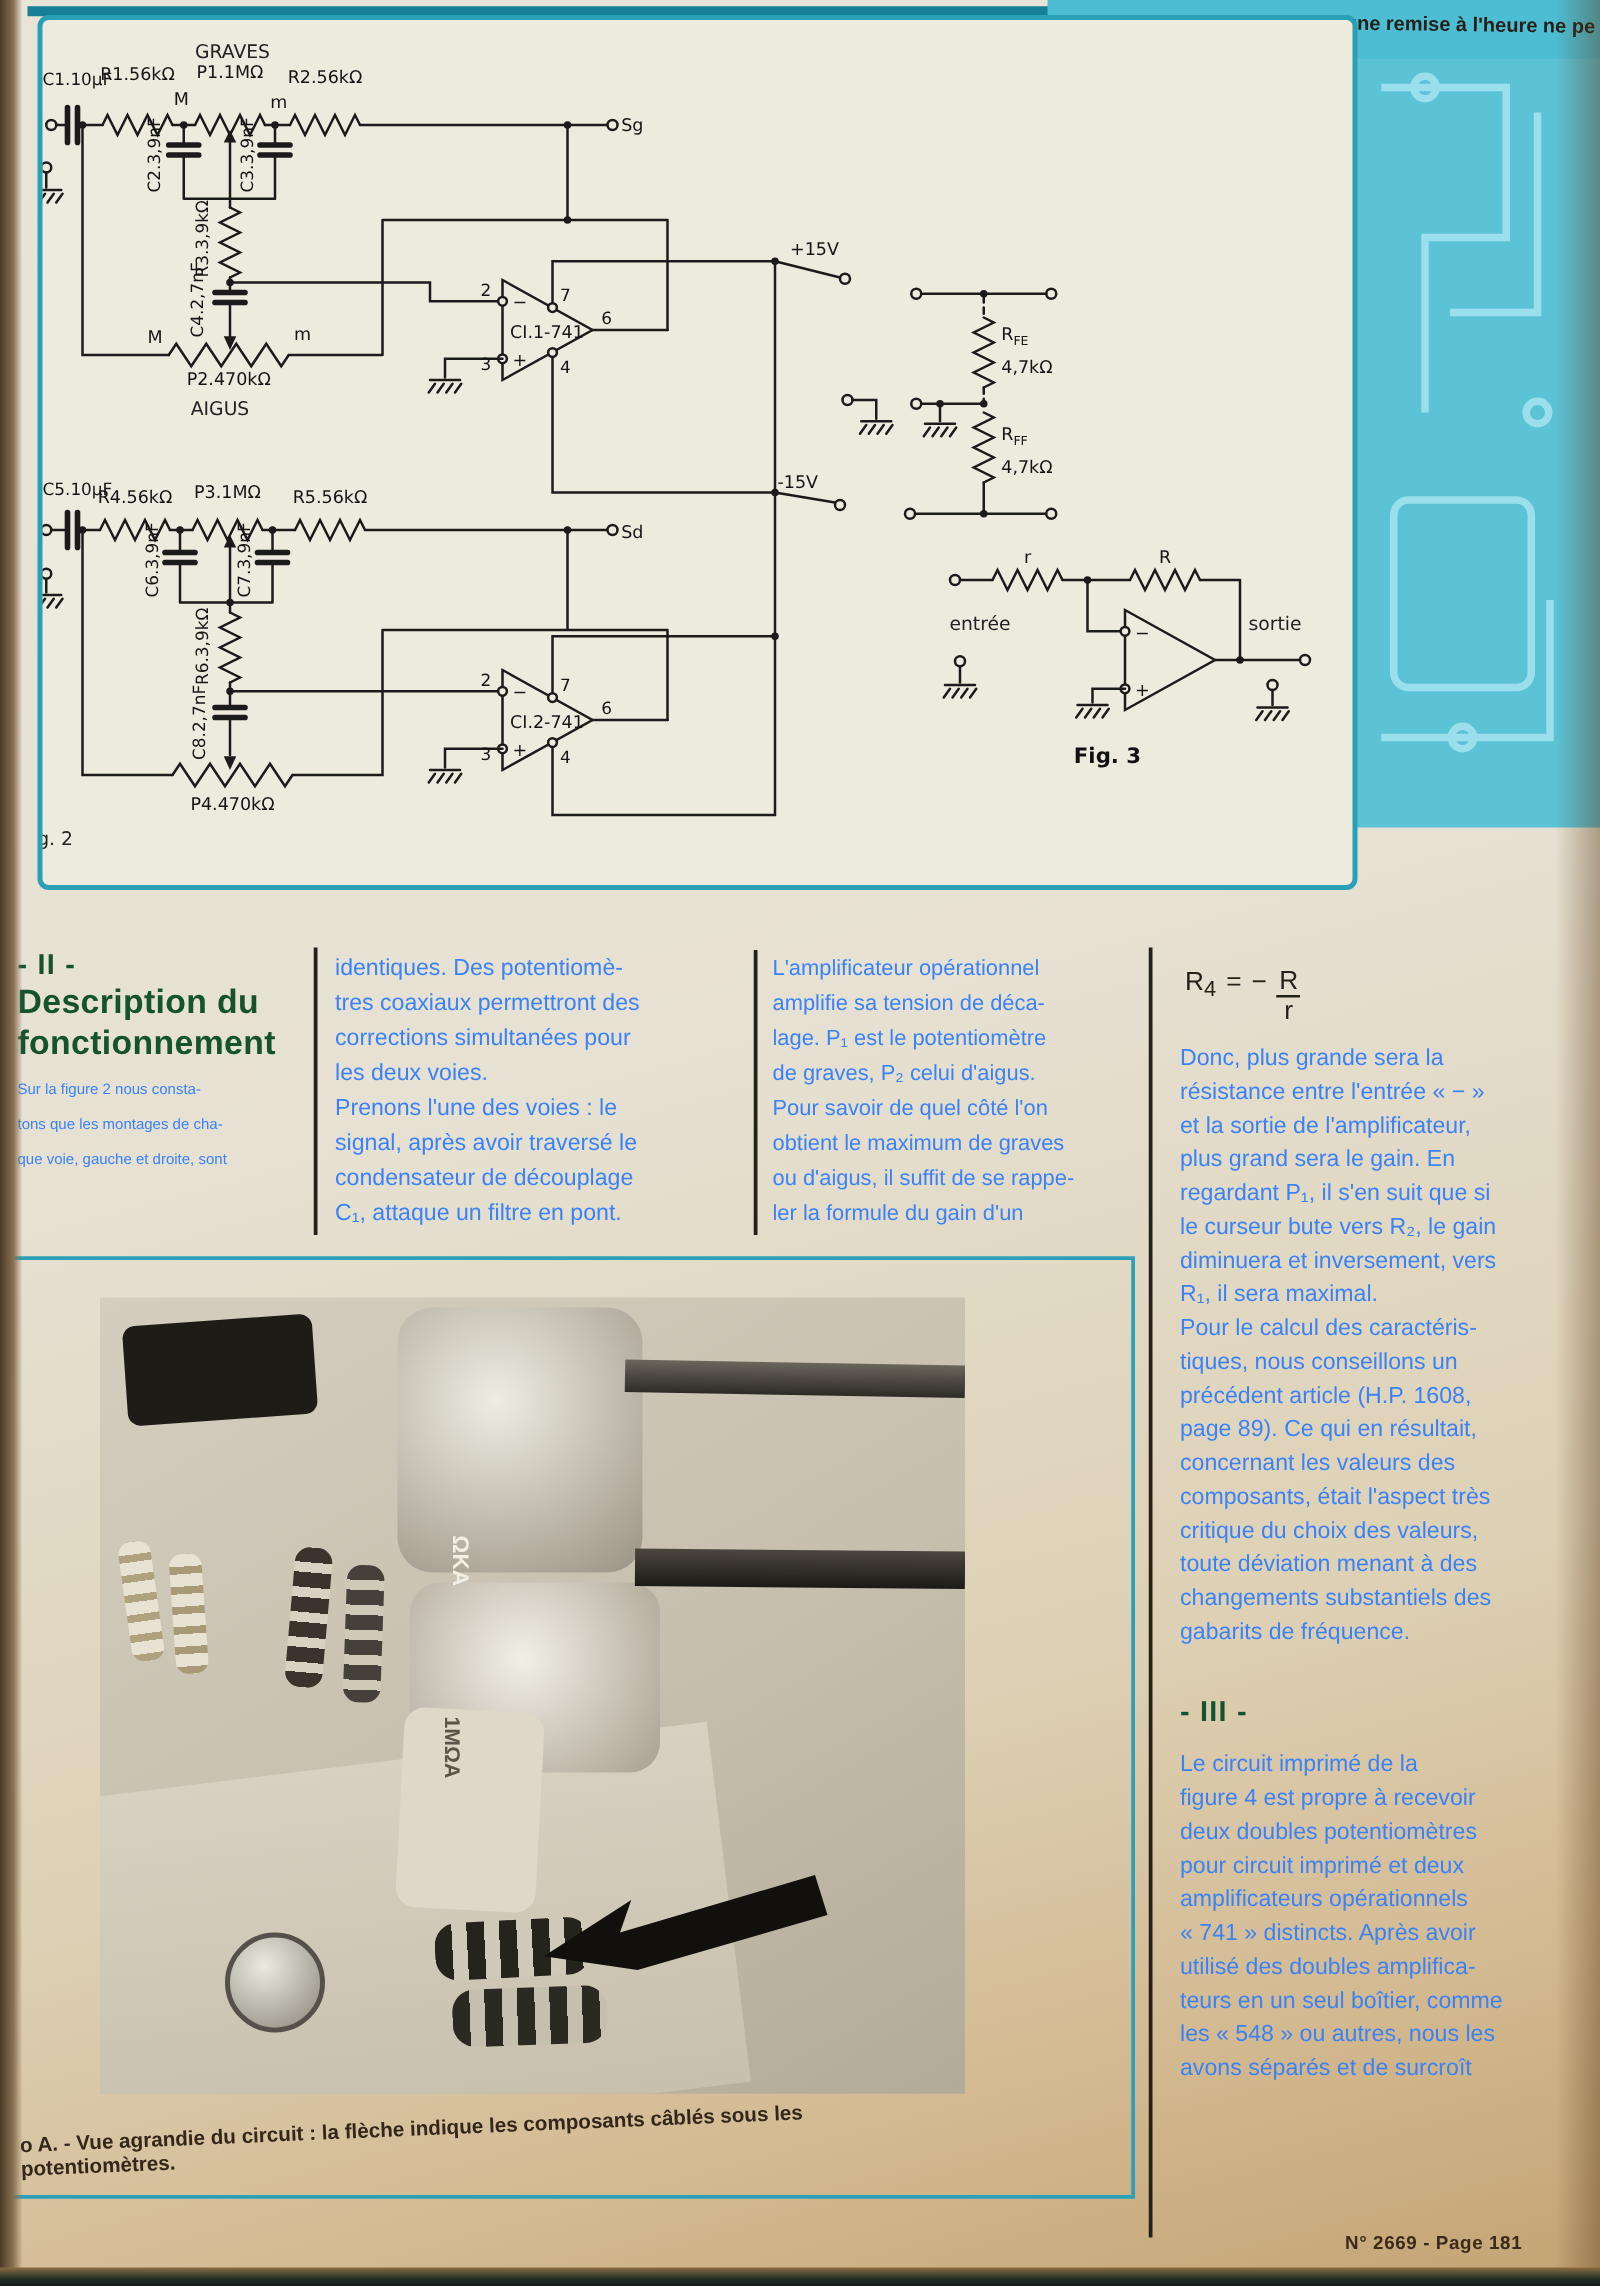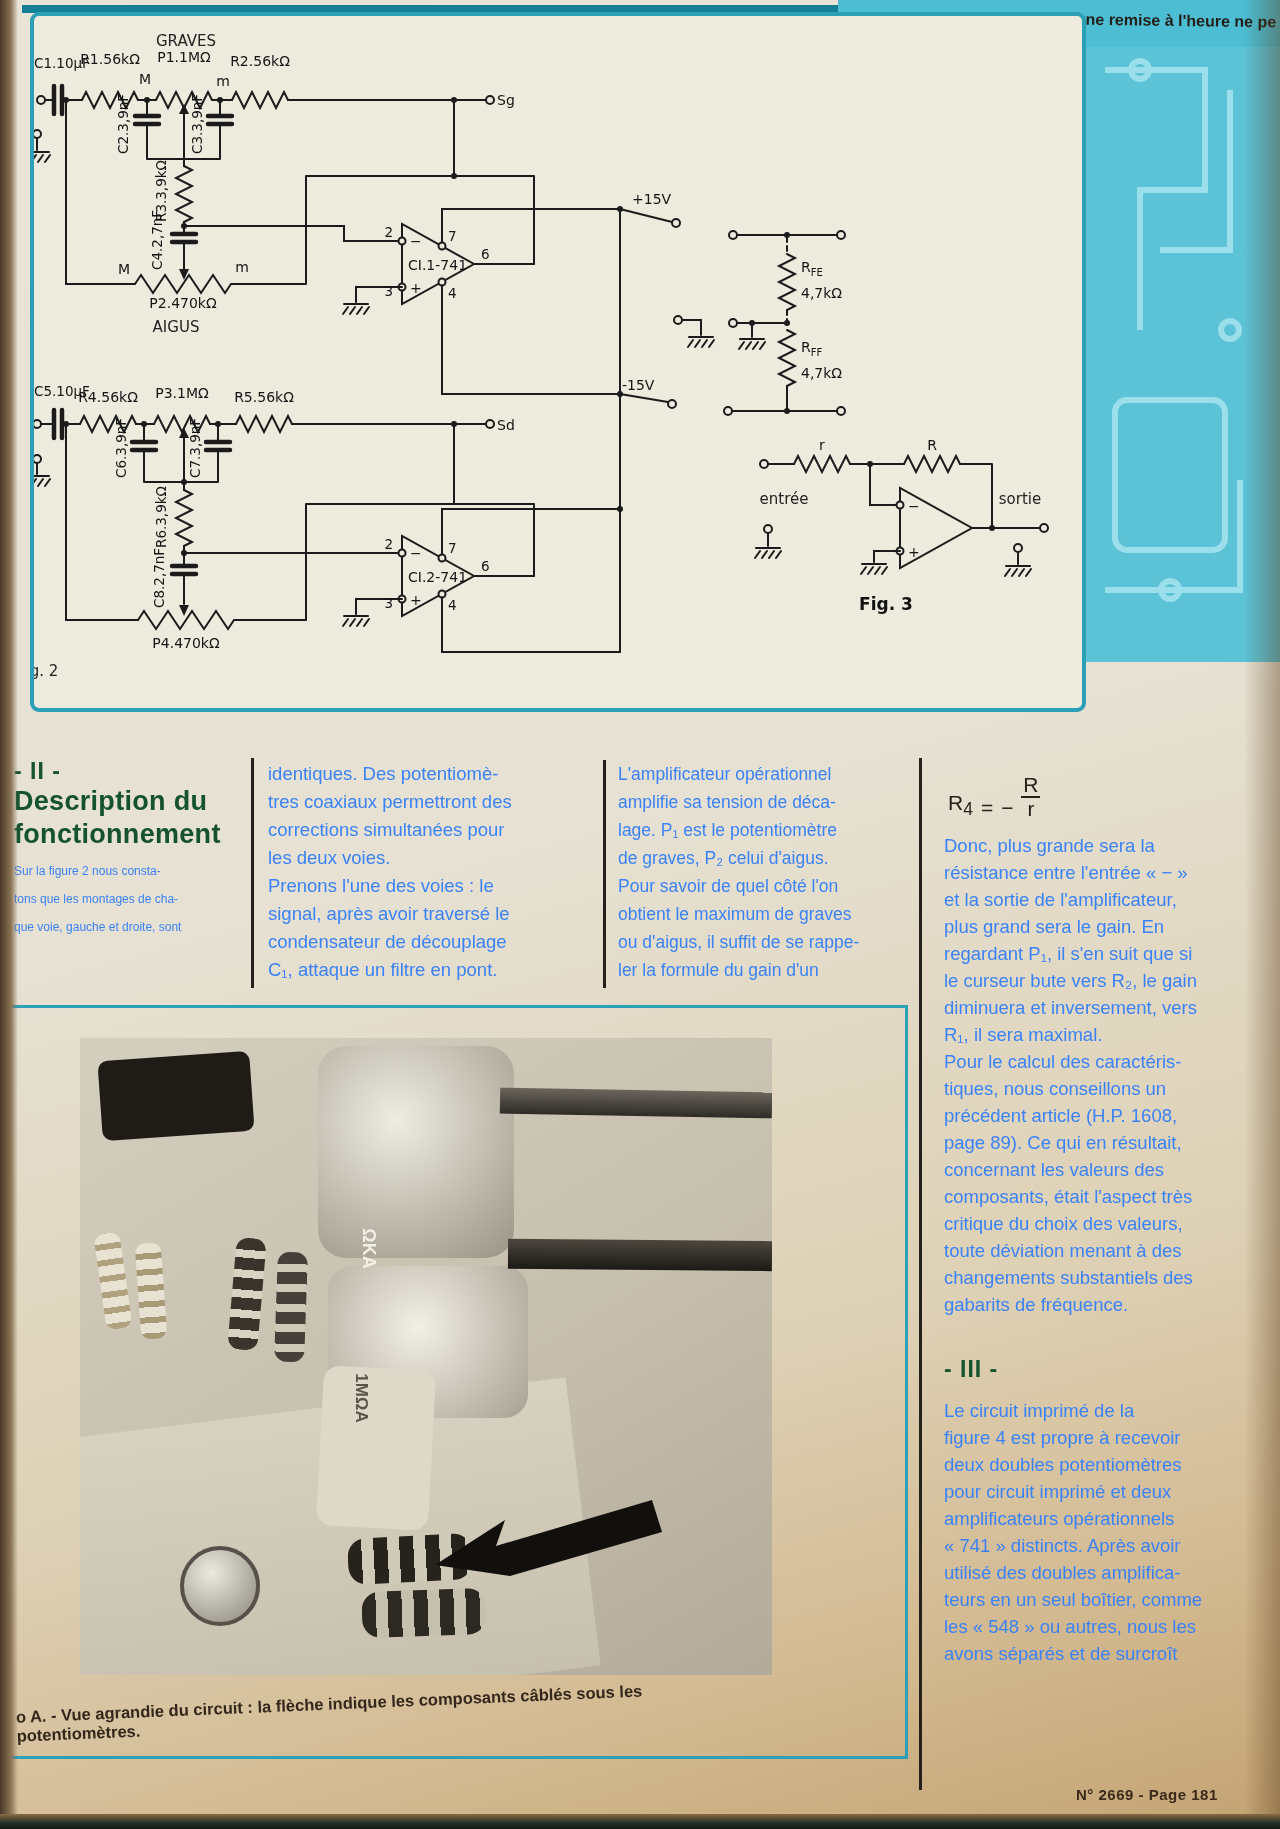--- a/index.html
+++ b/index.html
@@ -25,21 +25,21 @@
   .lblm{font-size:14px;fill:#141414;}
   .figlbl{font-size:15px;fill:#222;}
   .figlbl3{font-size:17px;font-weight:bold;fill:#111;}
   
   .vline{background:#24201c;width:3px;}
   .col{font-size:18.5px;line-height:28px;color:#3b82f6;}
   .col div{white-space:nowrap;}
   .teal{color:#14532d;font-weight:bold;}
   .h-num{font-size:23px;letter-spacing:1px;}
   .h-main{font-size:27px;line-height:33px;letter-spacing:.3px;}
-  .formula{display:flex;align-items:flex-end;gap:8px;font-size:21px;margin:14px 0 12px 4px;color:#24201a;}
+  .formula{display:flex;align-items:flex-start;gap:8px;font-size:21px;margin:14px 0 12px 4px;color:#24201a;}
   .frac{display:inline-flex;flex-direction:column;align-items:center;line-height:22px;}
   .frac .den{border-top:2px solid #24201a;padding:0 6px;}
   .h3-block{margin:38px 0 14px 0;}
   
   .photo-frame{left:8px;top:1005px;width:894px;height:748px;border:3px solid #2ba0b6;}
   .photo{left:80px;top:1038px;width:692px;height:637px;overflow:hidden;
     background:linear-gradient(150deg,#d4cebe 0%,#c6bfae 55%,#b3ab99 100%);}
   .photo > div{position:absolute;}
   .caption{left:16px;top:1692px;width:752px;font-weight:bold;font-size:16.5px;
     color:#33261a;transform:rotate(-2.4deg);}

